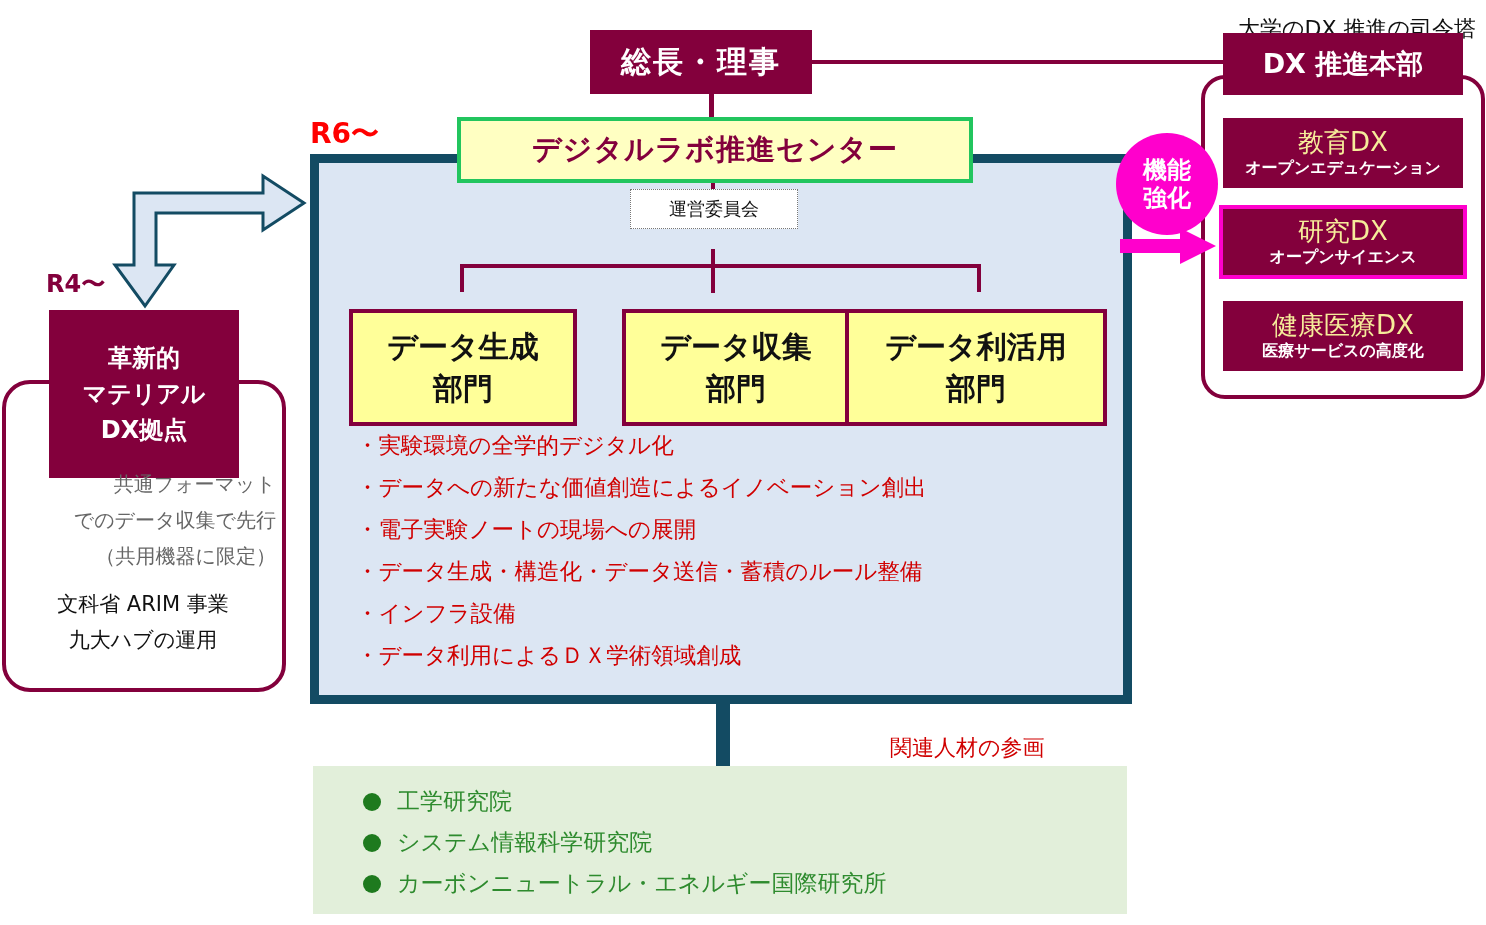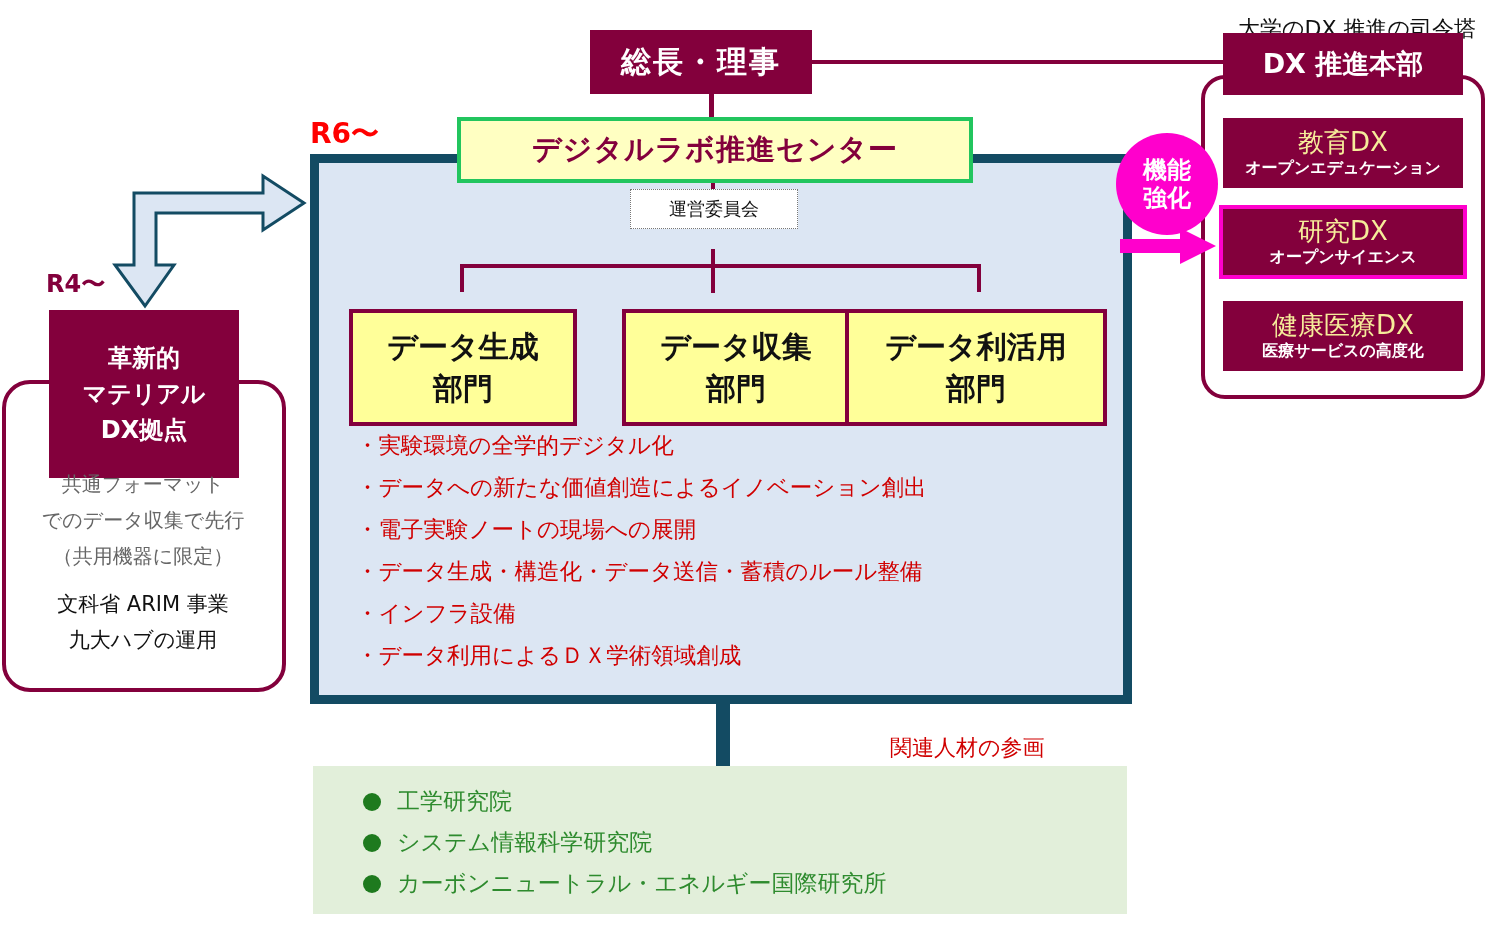--- a/index.html
+++ b/index.html
@@ -37,21 +37,21 @@
   #dept2 { left:597px; width:228px;margin-left:25px; }
   #dept3 { left:845px; width:262px; }
 
   #bullets { left:356px; top:424px; width:740px; }
   #bullets .item { color:#d00000; font-size:22.5px; height:42px; line-height:42px; white-space:nowrap; }
 
   
   #r4 { left:46px; top:268px; font-size:24px; color:#83003c; font-weight:bold; }
   #left-outline { left:2px; top:380px; width:284px; height:312px; border:4px solid #83003c; border-radius:28px; background:#fff; }
   #materials { left:49px; top:310px; width:190px; height:168px; font-size:24px; line-height:36px; flex-direction:column;justify-content:center; }
-  #left-gray { left:10px; top:466px; width:266px; font-size:20px; color:#666; line-height:36px; text-align:center; }
+  #left-gray { left:10px; top:466px; width:266px; font-size:20px; color:#666; line-height:36px; text-align:right; }
   #left-black { left:10px; top:586px; width:266px; font-size:21px; color:#111; line-height:36px; text-align:center; }
 
   
   #participation { left:890px; top:733px; font-size:22px; color:#d00000; }
   #related { left:313px; top:766px; width:814px; height:148px; background:#e2efda; }
   #related .item { position:absolute; left:50px; font-size:23px; color:#2e8b2e; white-space:nowrap; display:flex; align-items:center; }
   #related .dot { width:18px; height:18px; border-radius:50%; background:#1e7a1e; margin-right:16px; display:inline-block; }
 </style>
 </head>
 <body>

